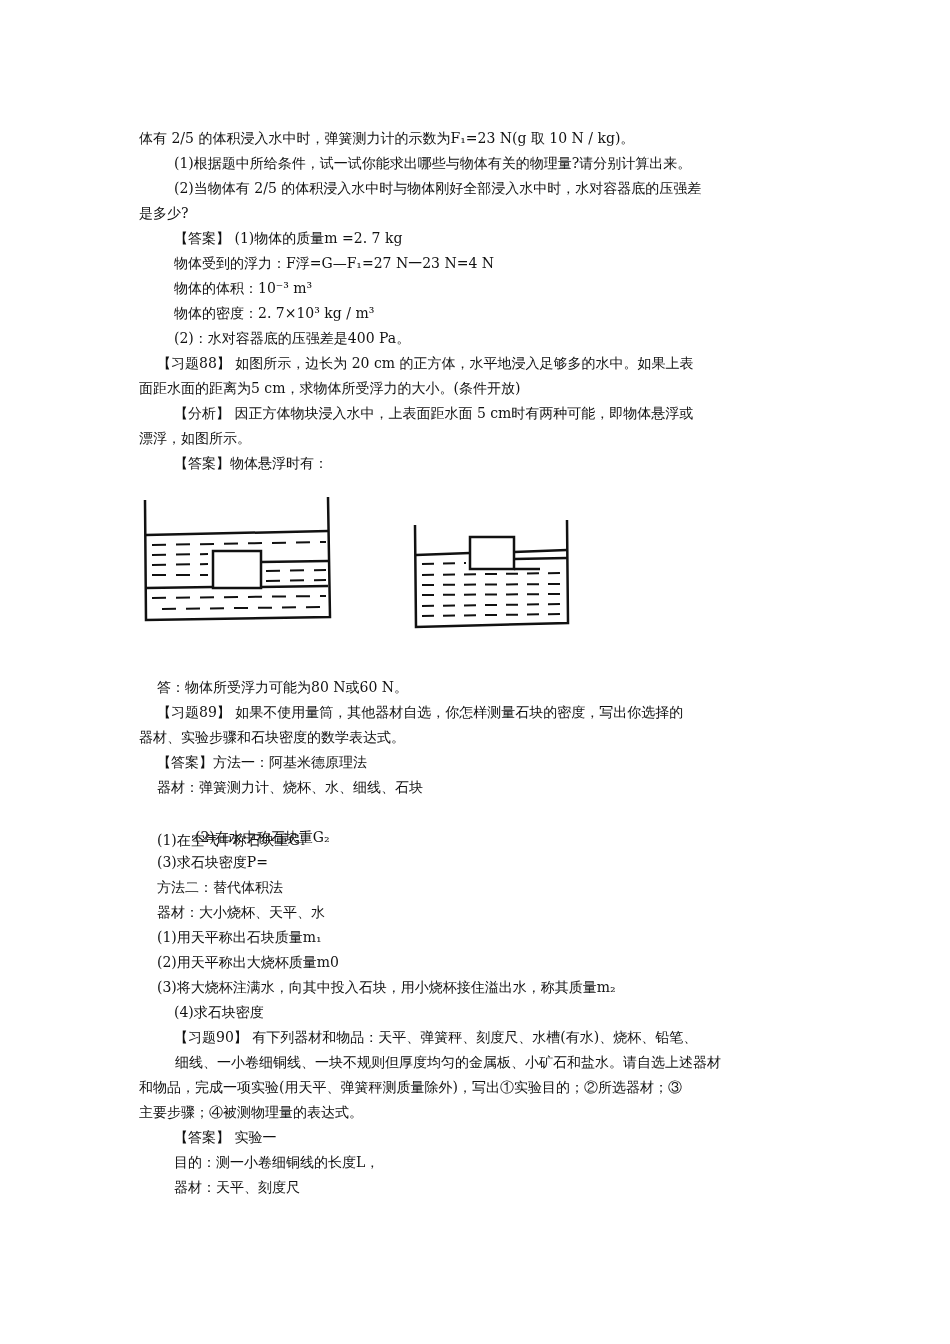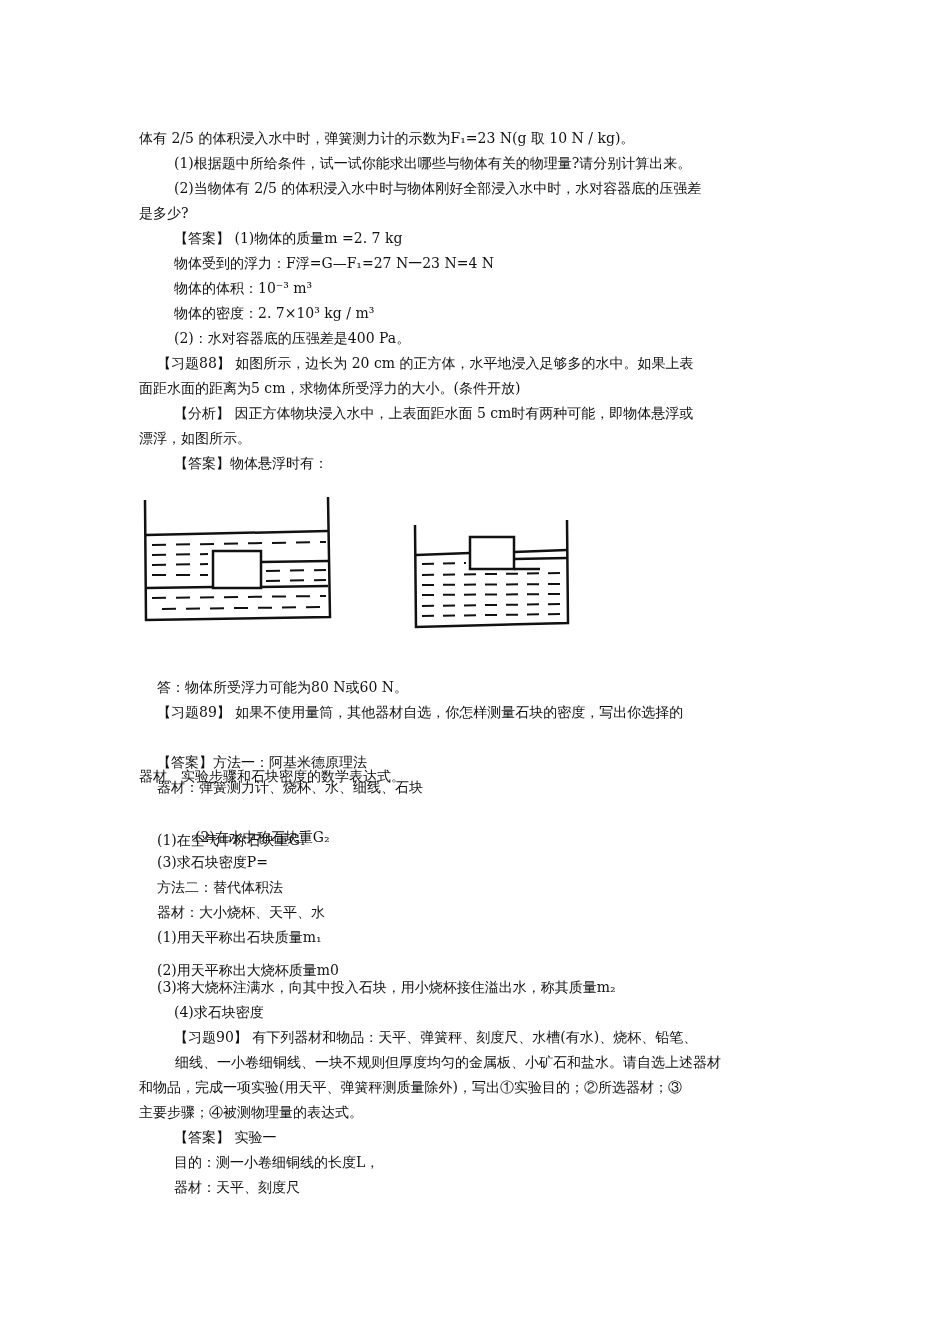--- a/index.html
+++ b/index.html
@@ -21,30 +21,30 @@
     <div class="line" style="left: 174px; top: 278px;">物体的体积：10⁻³ m³</div>
     <div class="line" style="left: 174px; top: 303px;">物体的密度：2. 7×10³ kg / m³</div>
     <div class="line" style="left: 174px; top: 328px;">(2)：水对容器底的压强差是400 Pa。</div>
     <div class="line" style="left: 157px; top: 353px;">【习题88】  如图所示，边长为 20 cm 的正方体，水平地浸入足够多的水中。如果上表</div>
     <div class="line" style="left: 139px; top: 378px;">面距水面的距离为5 cm，求物体所受浮力的大小。(条件开放)</div>
     <div class="line" style="left: 174px; top: 403px;">【分析】  因正方体物块浸入水中，上表面距水面 5 cm时有两种可能，即物体悬浮或</div>
     <div class="line" style="left: 139px; top: 428px;">漂浮，如图所示。</div>
     <div class="line" style="left: 174px; top: 453px;">【答案】物体悬浮时有：</div>
     <div class="line" style="left: 157px; top: 677px;">答：物体所受浮力可能为80 N或60 N。</div>
     <div class="line" style="left: 157px; top: 702px;">【习题89】  如果不使用量筒，其他器材自选，你怎样测量石块的密度，写出你选择的</div>
-    <div class="line" style="left: 139px; top: 766px;">器材、实验步骤和石块密度的数学表达式。</div>
+    <div class="line" style="left: 139px; top: 727px;">器材、实验步骤和石块密度的数学表达式。</div>
     <div class="line" style="left: 157px; top: 752px;">【答案】方法一：阿基米德原理法</div>
     <div class="line" style="left: 157px; top: 777px;">器材：弹簧测力计、烧杯、水、细线、石块</div>
     <div class="line" style="left: 157px; top: 802px; margin-top: 28px;">(1)在空气中称石块重G₁</div>
     <div class="line" style="left: 157px; top: 827px; margin-left: 38px;">(2)在水中称石块重G₂</div>
     <div class="line" style="left: 157px; top: 852px;">(3)求石块密度P=</div>
     <div class="line" style="left: 157px; top: 877px;">方法二：替代体积法</div>
     <div class="line" style="left: 157px; top: 902px;">器材：大小烧杯、天平、水</div>
     <div class="line" style="left: 157px; top: 927px;">(1)用天平称出石块质量m₁</div>
-    <div class="line" style="left: 157px; top: 952px; margin-top: 8px;">(2)用天平称出大烧杯质量m0</div>
+    <div class="line" style="left: 157px; top: 952px;">(2)用天平称出大烧杯质量m0</div>
     <div class="line" style="left: 157px; top: 977px;">(3)将大烧杯注满水，向其中投入石块，用小烧杯接住溢出水，称其质量m₂</div>
     <div class="line" style="left: 174px; top: 1002px;">(4)求石块密度</div>
     <div class="line" style="left: 174px; top: 1027px;">【习题90】  有下列器材和物品：天平、弹簧秤、刻度尺、水槽(有水)、烧杯、铅笔、</div>
     <div class="line" style="left: 139px; top: 1052px; margin-left: 36px;">细线、一小卷细铜线、一块不规则但厚度均匀的金属板、小矿石和盐水。请自选上述器材</div>
     <div class="line" style="left: 139px; top: 1077px;">和物品，完成一项实验(用天平、弹簧秤测质量除外)，写出①实验目的；②所选器材；③</div>
     <div class="line" style="left: 139px; top: 1102px;">主要步骤；④被测物理量的表达式。</div>
     <div class="line" style="left: 174px; top: 1127px;">【答案】  实验一</div>
     <div class="line" style="left: 174px; top: 1152px;">目的：测一小卷细铜线的长度L，</div>
     <div class="line" style="left: 174px; top: 1177px;">器材：天平、刻度尺</div>
   </div>

